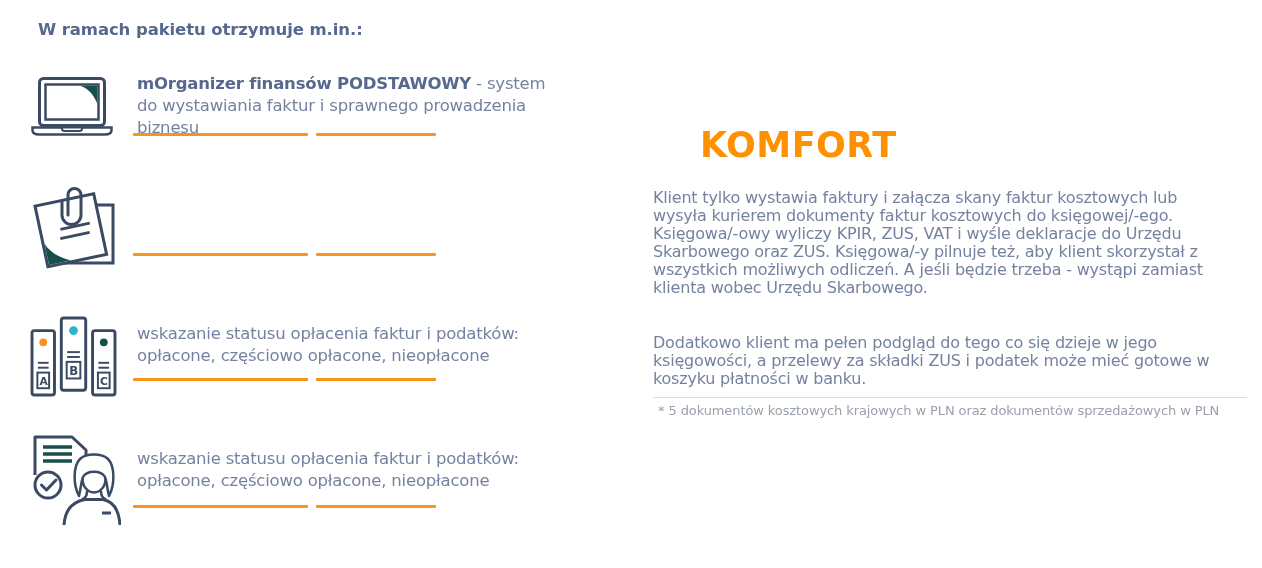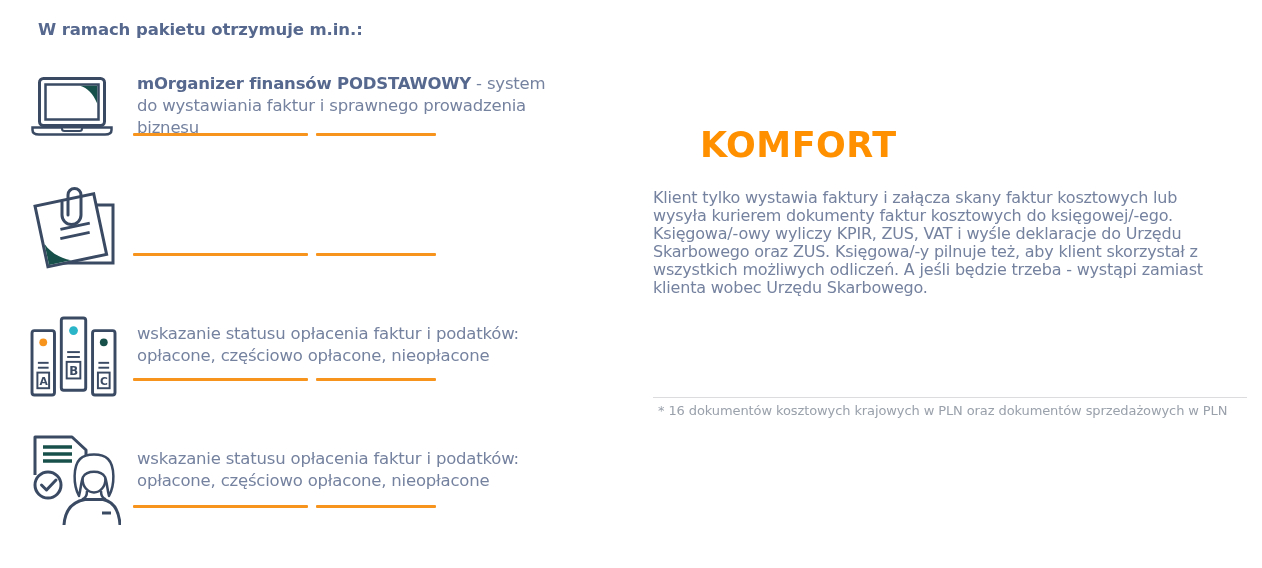--- a/index.html
+++ b/index.html
@@ -125,16 +125,19 @@
     <i class="s2"></i>
   </div>
 
   <div class="komfort">KOMFORT</div>
   <div class="para p1">Klient tylko wystawia faktury i załącza skany faktur kosztowych lub
 wysyła kurierem dokumenty faktur kosztowych do księgowej/-ego.
 Księgowa/-owy wyliczy KPIR, ZUS, VAT i wyśle deklaracje do Urzędu
 Skarbowego oraz ZUS. Księgowa/-y pilnuje też, aby klient skorzystał z
 wszystkich możliwych odliczeń. A jeśli będzie trzeba - wystąpi zamiast
 klienta wobec Urzędu Skarbowego.</div>
+  <div class="para p2">Dodatkowo klient ma pełen podgląd do tego co się dzieje w jego
+księgowości, a przelewy za składki ZUS i podatek może mieć gotowe w
+koszyku płatności w banku.</div>
   <div class="divider"></div>
-  <div class="footnote">* 16 dokumentów kosztowych krajowych w PLN oraz dokumentów sprzedażowych w PLN</div>
+  <div class="footnote">* 5 dokumentów kosztowych krajowych w PLN oraz dokumentów sprzedażowych w PLN</div>
 
 </div>
 
 </body></html>

